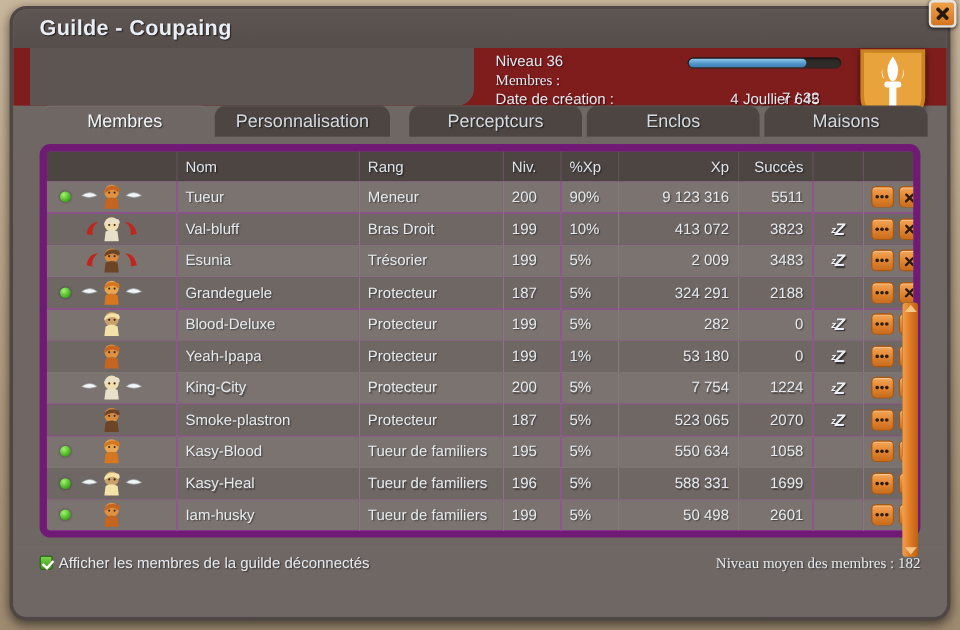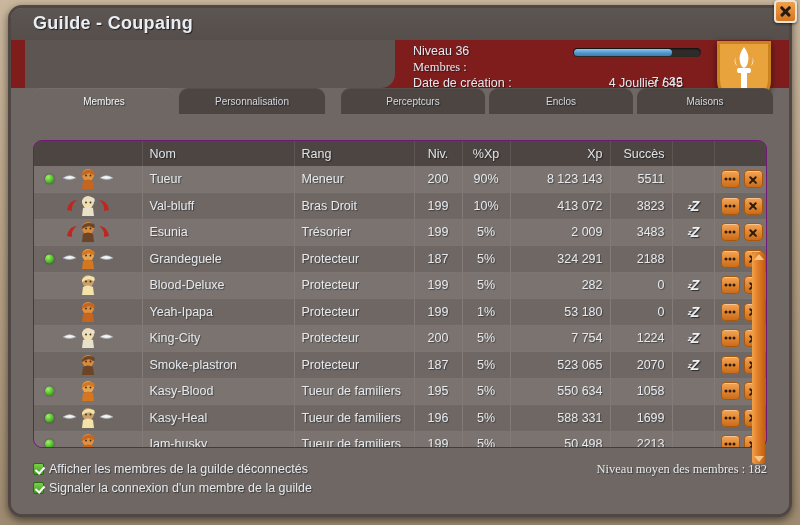--- a/index.html
+++ b/index.html
@@ -92,42 +92,41 @@
   }
 
   
   #tabs {
     position: absolute; left: 0; top: 80px; width: 100%; height: 26px;
   }
   .tab {
     position: absolute; top: 0; height: 26px;
     background: #4c4542;
     border-radius: 9px 9px 0 0;
-    color: #d4d9e0; font-size: 10px;
+    color: #d4d9e0; font-size: 15px;
     display: flex; align-items: center; justify-content: center;
     text-shadow: 1px 1px 1px rgba(0,0,0,.5);
     cursor: pointer;
     box-shadow: inset 0 1px 0 rgba(255,255,255,.05);
   }
   .tab.active {
     background: #6e6764; color: #f2f5f8; font-weight: normal;
   }
 
   
   #panel {
     position: absolute; left: 0; top: 106px; width: 100%; bottom: 60px;
     background: #6e6764;
   }
   #table-frame {
     position: absolute; left: 22px; top: 6px; right: 22px; bottom: 6px;
-    border: 1px solid #701a75;
+    border: 6px solid #701a75;
     border-radius: 9px;
     overflow: hidden;
     background: #a21caf;
-    margin-top: 20px;
   }
   table#members { width: 100%; border-collapse: collapse; table-layout: fixed; }
   #members th {
     background: #4c4542; height: 25px;
     font-size: 12.5px; font-weight: normal; color: #dfe4ea;
     text-shadow: 1px 1px 1px rgba(0,0,0,.5);
     border-right: 1px solid #5d5552;
     padding: 0 7px;
   }
   #members td {
@@ -136,21 +135,21 @@
     border-bottom: 1px solid #7d7572;
     padding: 0 7px;
     text-shadow: 1px 1px 1px rgba(0,0,0,.4);
     overflow: hidden; white-space: nowrap;
   }
   #members tbody tr:nth-child(odd)  td { background: #7a736f; }
   #members tbody tr:nth-child(even) td { background: #6e6764; }
   #members tr td:last-child, #members tr th:last-child { border-right: none; }
   td.name.leader, td.name.online { color: #e8b867; }
   .c-right { text-align: right; }
-  .c-center{ text-align: center; }
+  .c-center{ text-align: left; }
   .c-left  { text-align: left; }
 
   
   td.statuscell { padding: 0; position: relative; }
   .dot {
     position: absolute; left: 11px; top: 50%; transform: translateY(-50%);
     width: 9px; height: 9px; border-radius: 50%;
     background: radial-gradient(circle at 35% 30%,#9ff56a,#3fa81b 70%,#2c7b12);
     box-shadow: 0 0 2px rgba(0,0,0,.5);
   }
@@ -325,21 +324,21 @@
                       <path d="M21 7 q3-6 12-3 q2 4 -1 4 q-4-4 -11 1 Z" fill="#c5651f"></path>
                       <path d="M22 14 q5-3 10 0 l1 8 h-12 Z" fill="#c5651f"></path>
                       <circle cx="25" cy="8.5" r=".9" fill="#3a2a18"></circle>
                       <circle cx="29.5" cy="8.5" r=".9" fill="#3a2a18"></circle>
                     </svg></div>
                 </td>
                 <td class="name c-left online">Tueur</td>
                 <td class="c-left">Meneur</td>
                 <td class="c-center">200</td>
                 <td class="c-center">90%</td>
-                <td class="c-right">8 123 143</td>
+                <td class="c-right">9 123 316</td>
                 <td class="c-right">5511</td>
                 <td class="sleepcell"></td>
                 <td class="actcell">
                   <div class="abtn dots">
                     <span class="dd">
                       <i></i>
                       <i></i>
                       <i></i>
                     </span>
                   </div>
@@ -632,21 +631,21 @@
                       <path d="M22 14 q5-3 10 0 l1 8 h-12 Z" fill="#c5651f"></path>
                       <circle cx="25" cy="8.5" r=".9" fill="#3a2a18"></circle>
                       <circle cx="29.5" cy="8.5" r=".9" fill="#3a2a18"></circle>
                     </svg></div>
                 </td>
                 <td class="name c-left online">Iam-husky</td>
                 <td class="c-left">Tueur de familiers</td>
                 <td class="c-center">199</td>
                 <td class="c-center">5%</td>
                 <td class="c-right">50 498</td>
-                <td class="c-right">2213</td>
+                <td class="c-right">2601</td>
                 <td class="sleepcell"></td>
                 <td class="actcell">
                   <div class="abtn dots">
                     <span class="dd">
                       <i></i>
                       <i></i>
                       <i></i>
                     </span>
                   </div>
                   <div class="abtn cls"><span class="xx"></span></div>
@@ -683,23 +682,19 @@
       <div id="scrollbar">
         <div id="scroll-thumb"></div>
       </div>
     </div>
 
     <div id="footer">
       <div class="chk-row" id="chk1">
         <div class="chkbox"></div>
         <div class="chk-label">Afficher les membres de la guilde déconnectés</div>
       </div>
-      <div class="chk-row" id="chk2">
-        <div class="chkbox"></div>
-        <div class="chk-label">Signaler la connexion d'un membre de la guilde</div>
-      </div>
       <div id="avg-level">Niveau moyen des membres : 182</div>
     </div>
 
   </div>
 
   <div id="close-btn"></div>
 </div>
 
 </body></html>

